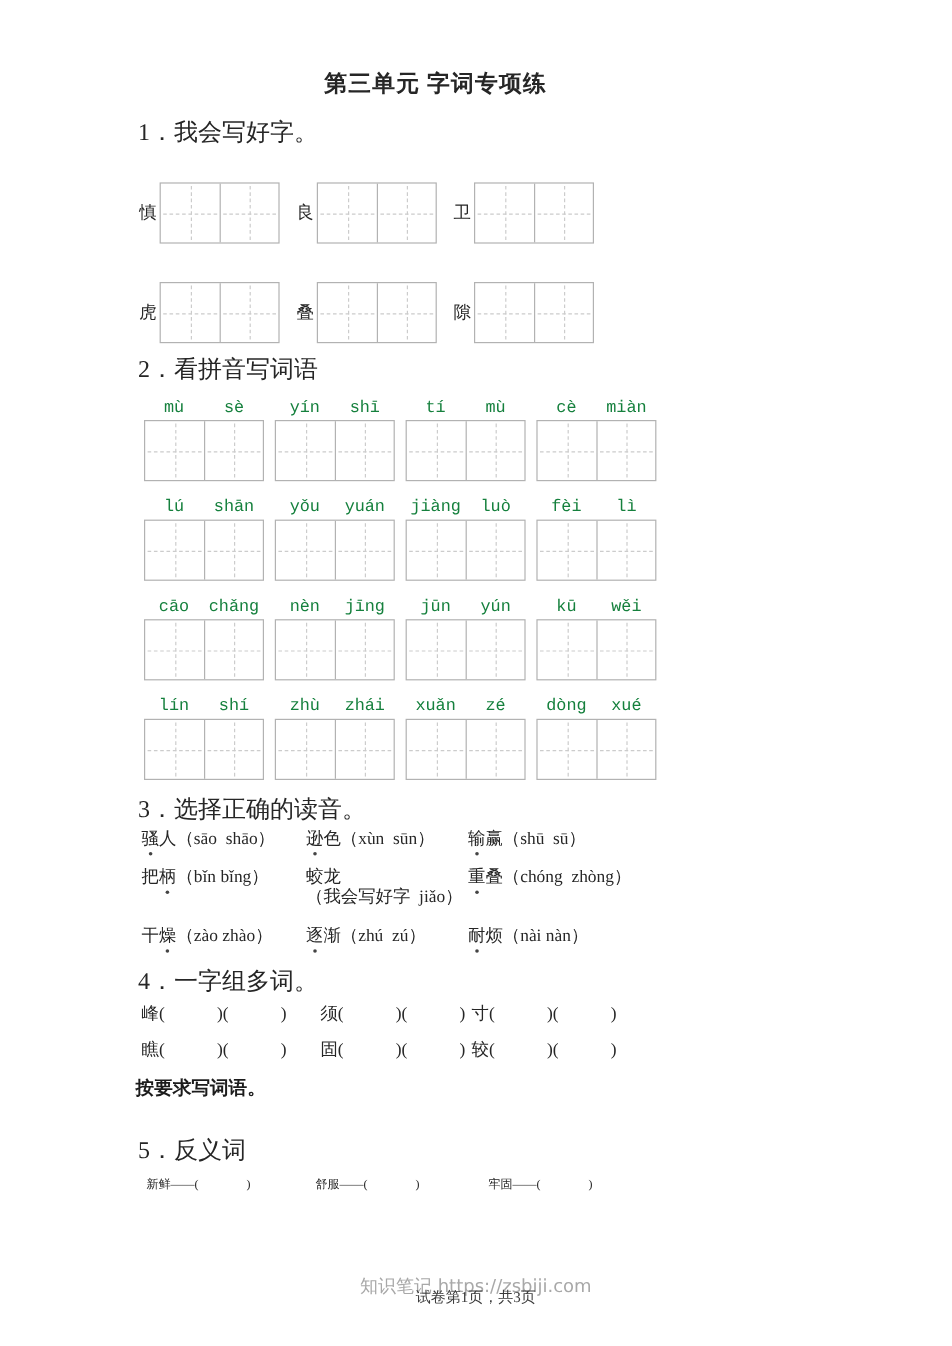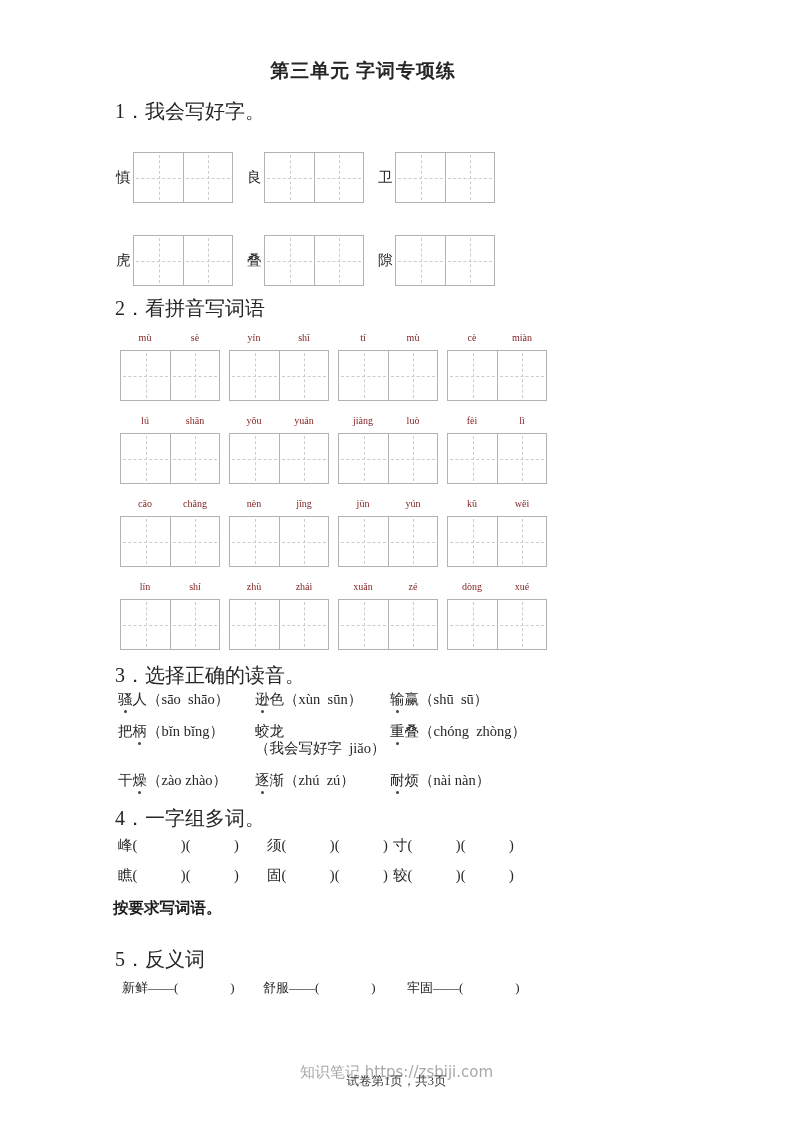--- a/index.html
+++ b/index.html
@@ -31,41 +31,41 @@
   .s1row.r1 { margin-top:31px; }
   .s1row.r2 { margin-top:32px; }
   .citem { display:flex; align-items:center; }
   .clabel { width:16px; font-size:14.5px; margin-right:1px; }
 
   
   .s2rows { margin-top:14px; margin-left:7px; }
   .s2row { display:flex; column-gap:9px; margin-bottom:14px; }
   .pgroup { width:100px; }
   .pyrow { display:flex; height:18px; }
-  .pyrow span { width:50px; text-align:center; font-family:Liberation Serif, serif; font-size:10px; color:#7f1d1d; }
+  .pyrow span { width:50px; text-align:center; font-family:Liberation Mono, monospace; font-size:14px; color:#15803d; }
 
   
   .s3rows { margin-top:6px; margin-left:5px; }
   .s3row { display:grid; grid-template-columns:137px 135px 1fr; margin-bottom:15px; font-size:14.5px; line-height:17px; }
   .pr { white-space:pre;text-align:center; }
   .em { position:relative; display:inline-block; }
   .em::after { content:""; position:absolute; left:50%; margin-left:-1.5px; bottom:-5px;
                width:3px; height:3px; border-radius:50%; background:#444444; }
   .em:empty::after { display:none; }
 
   
   .s4rows { margin-top:9px; margin-left:5px; }
   .s4row { display:grid; grid-template-columns:149px 126px 1fr; margin-bottom:13px; font-size:14.5px; line-height:17px; }
   .s4row span, .s5row span { white-space:pre; }
 
   .subhead { margin-top:12px; font-size:15.5px; font-weight:bold; line-height:21px;
              font-family:"Liberation Sans","DejaVu Sans",sans-serif; color:#1c1c1c; }
 
   
-  .s5row { display:grid; grid-template-columns:141px 144px 1fr; margin-top:10px; margin-left:9px; font-size:13px; line-height:17px; }
+  .s5row { display:grid; grid-template-columns:141px 144px 1fr; margin-top:10px; margin-left:9px; font-size:10px; line-height:17px; }
 
   
   .footer-wm { position:absolute; top:1063px; left:0; width:793px; text-align:center;
                font-family:"DejaVu Sans","Liberation Sans",sans-serif; font-size:15px; color:#a8a8a8; }
   .footer-page { position:absolute; top:1073px; left:0; width:793px; text-align:center;
                  font-size:12.5px; color:#3a3a3a; }
 </style>
 </head>
 <body>
 

